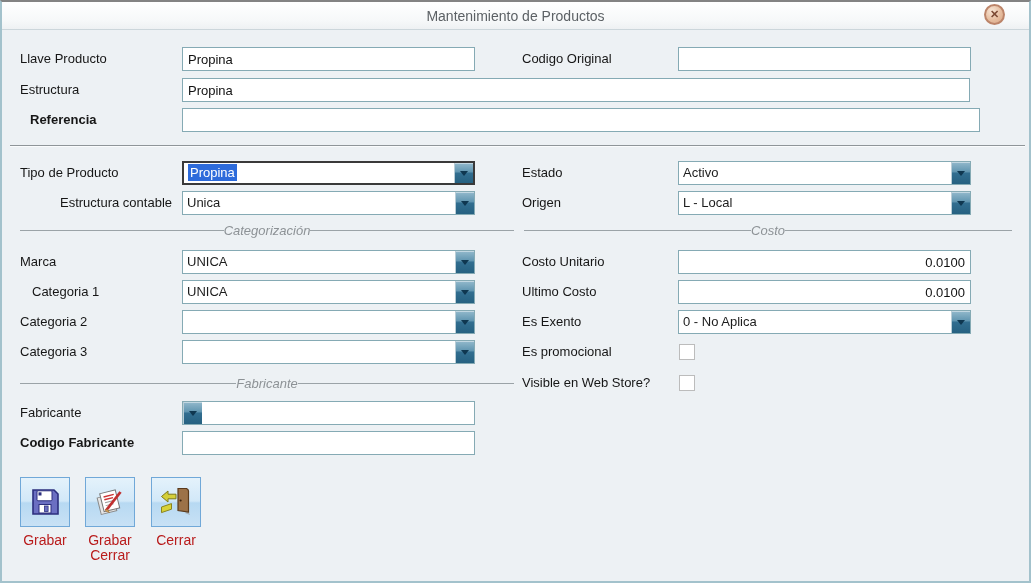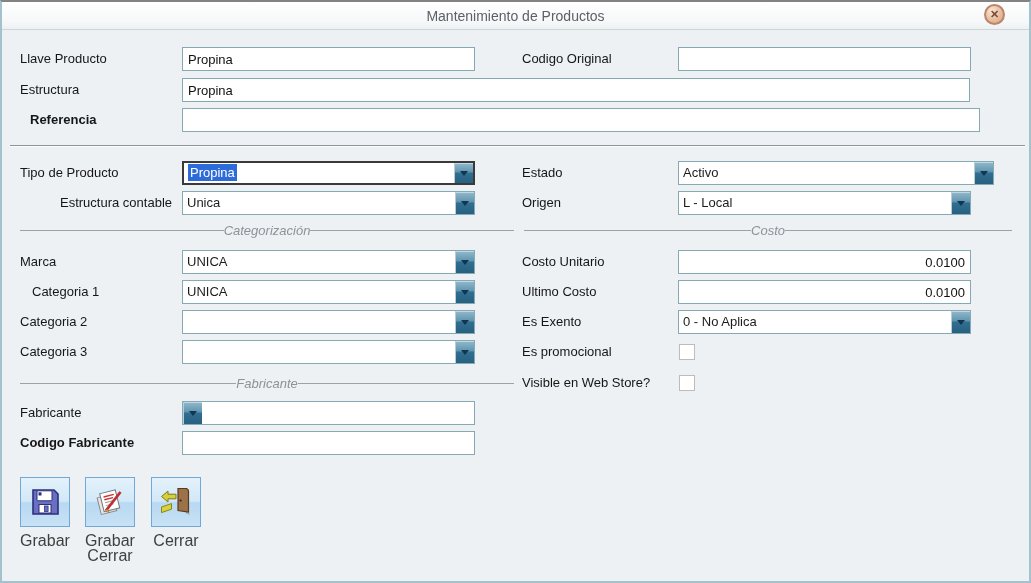--- a/index.html
+++ b/index.html
@@ -101,21 +101,21 @@
   
   .tool-btn {
     position:absolute; width:50px; height:50px;
     border:1px solid #70a8d8;
     background:linear-gradient(180deg,#e4f2fb 0%,#d2e8f8 48%,#b7d9f2 52%,#c8e1f5 100%);
     display:flex; align-items:center; justify-content:center;
     cursor:pointer;
   }
   .btn-label {
     position:absolute; width:84px; text-align:center;
-    font-size:16px; color:#404040; line-height:15px;
+    font-size:14px; color:#b91c1c; line-height:15px;
   }
   .btn-label span { display:block; }
 </style>
 </head>
 <body>
 
 <div class="window">
 
   <div class="titlebar">
     <div class="title">Mantenimiento de Productos</div>
@@ -148,21 +148,21 @@
 
   <div class="lbl" style="left:18px; top:159px;">Tipo de Producto</div>
   <div class="ctl" style="left:180px; top:159px; width:293px;">
     <div class="dropdown focused">
       <div class="val"><span class="sel">Propina</span></div>
       <div class="dd-btn"></div>
     </div>
   </div>
 
   <div class="lbl" style="left:520px; top:159px;">Estado</div>
-  <div class="ctl" style="left:676px; top:159px; width:316px;">
+  <div class="ctl" style="left:676px; top:159px; width:293px;">
     <div class="dropdown">
       <div class="val">Activo</div>
       <div class="dd-btn"></div>
     </div>
   </div>
 
   <div class="lbl" style="left:18px; top:189px;margin-left:40px;">Estructura contable</div>
   <div class="ctl" style="left:180px; top:189px; width:293px;">
     <div class="dropdown">
       <div class="val">Unica</div>

